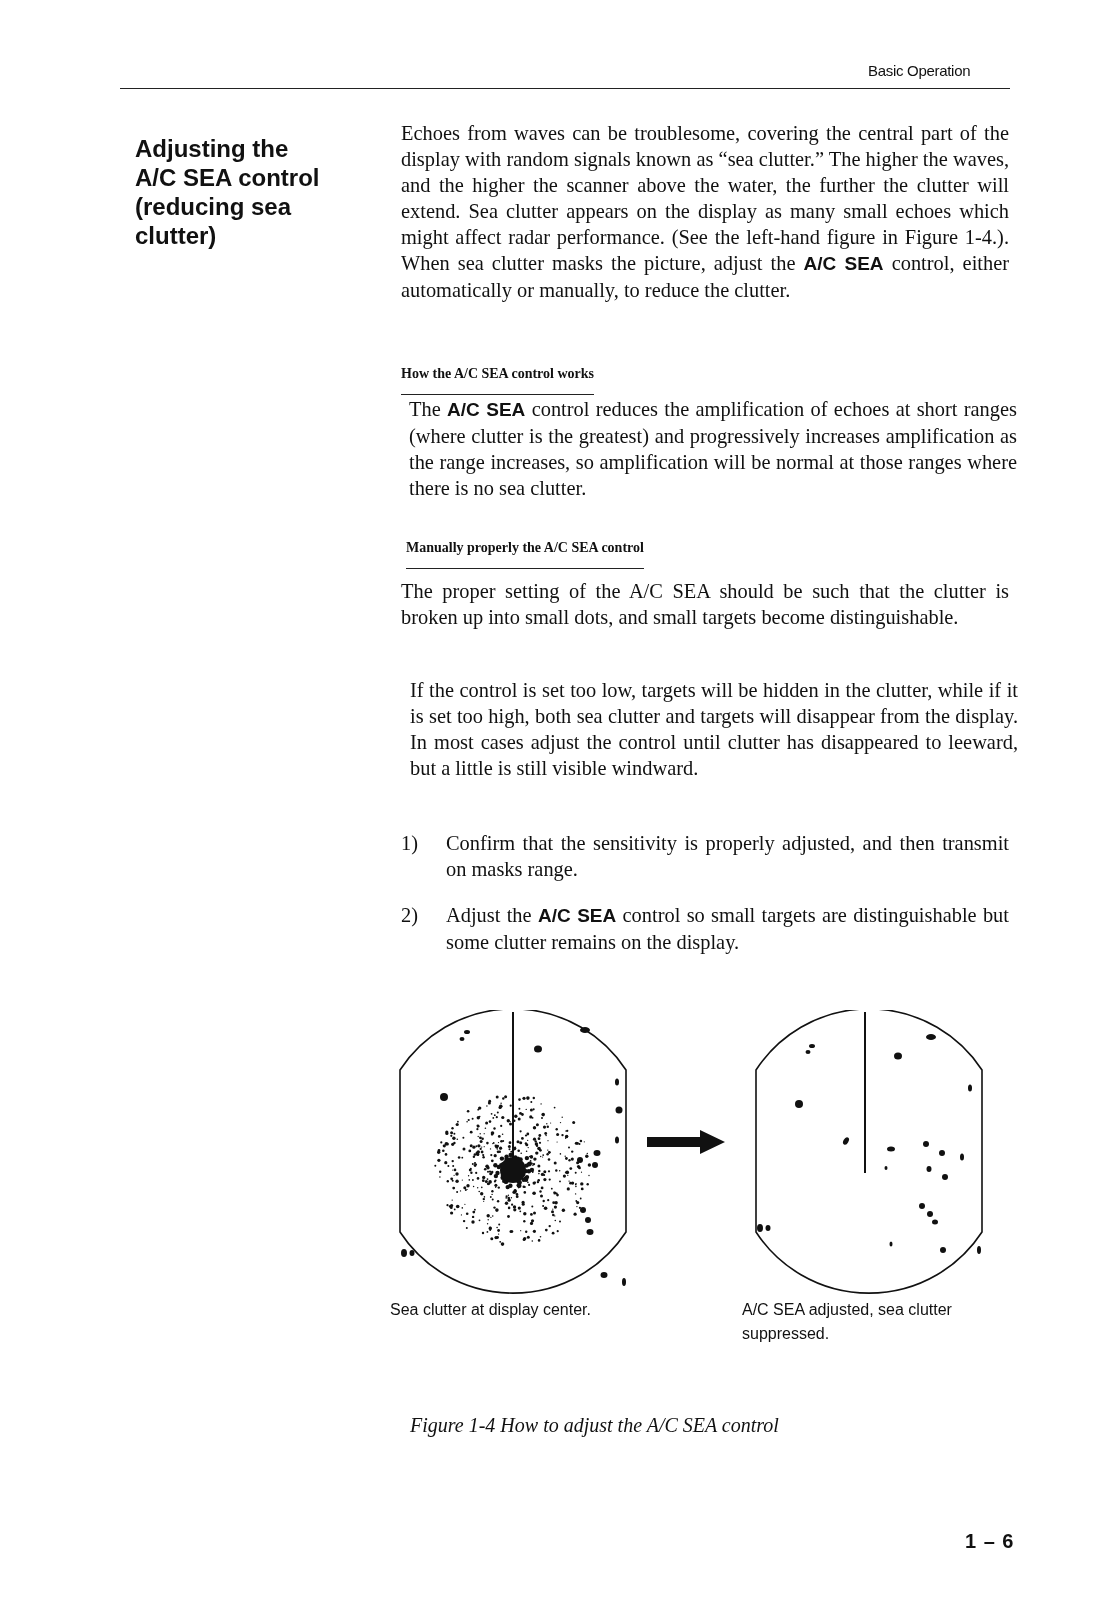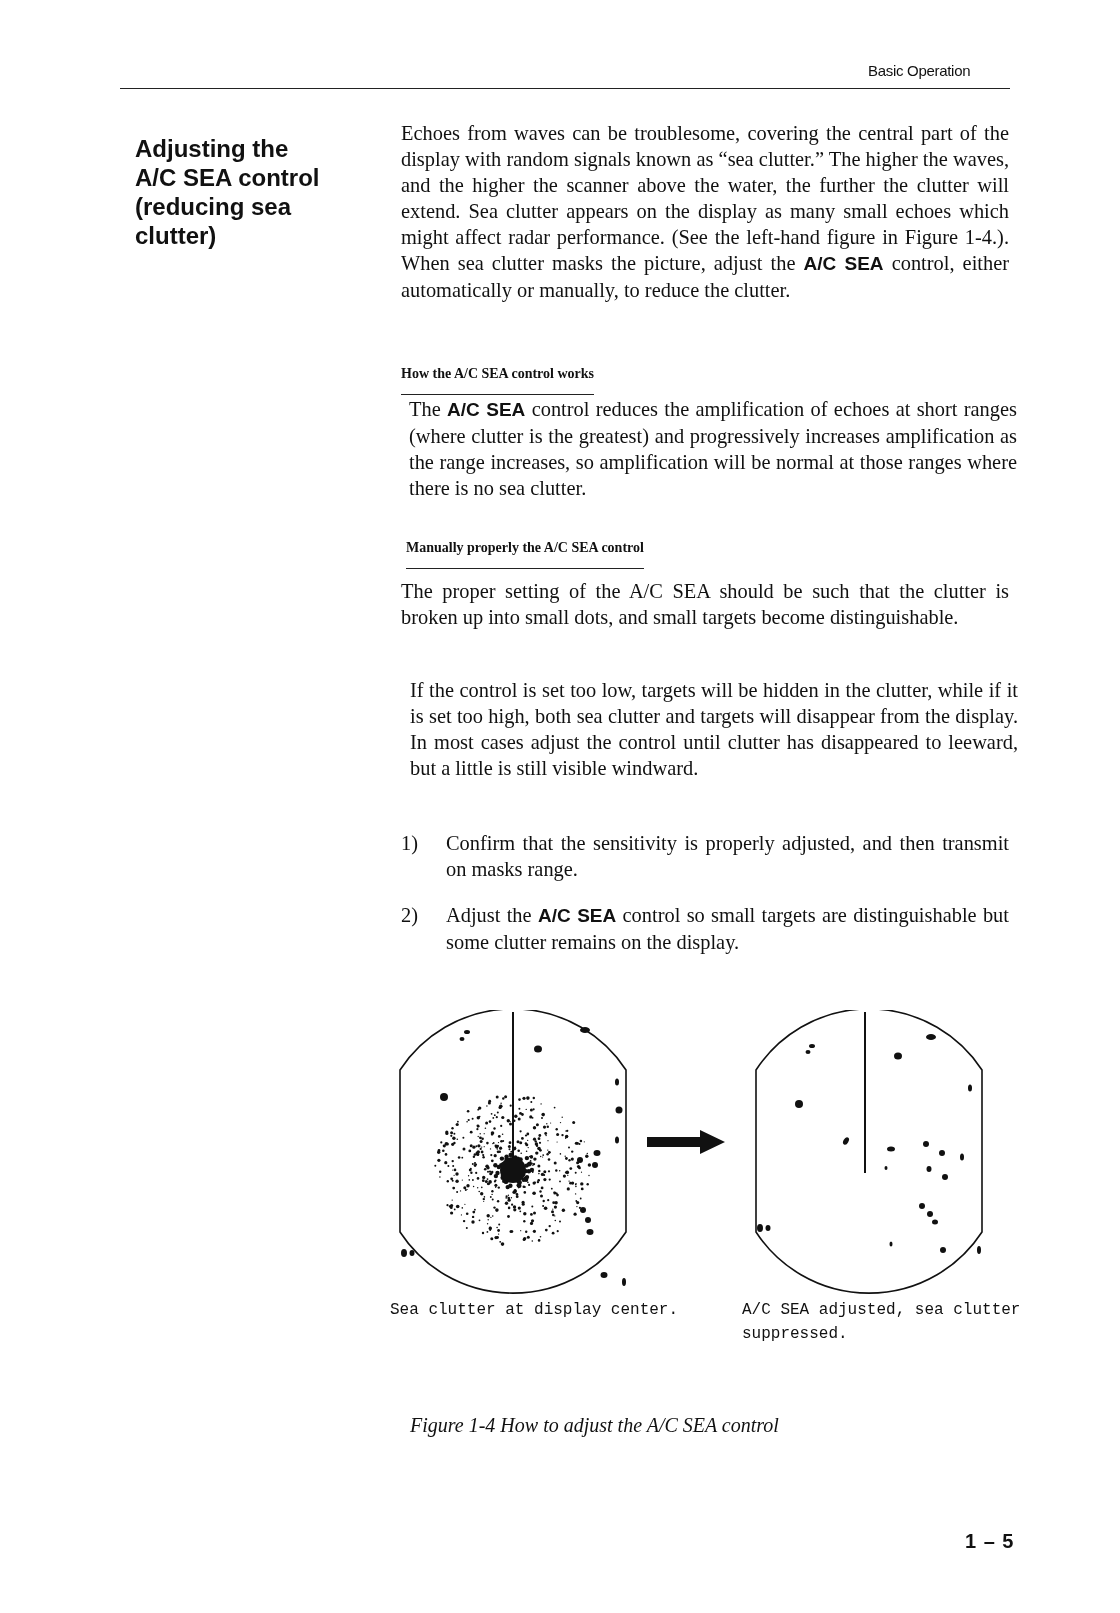--- a/index.html
+++ b/index.html
@@ -8,21 +8,21 @@
   .header-rule { position: absolute; left: 120px; top: 88px; width: 890px; height: 0; border-top: 1.5px solid #222; }
   .side-heading { position: absolute; left: 135px; top: 134px; width: 240px; font-family: "Liberation Sans", sans-serif; font-size: 24px; font-weight: bold; line-height: 29px; }
   .body { position: absolute; left: 401px; width: 608px; font-family: "Liberation Serif", serif; font-size: 20.4px; line-height: 26px; text-align: justify; }
   .body b.sans { font-family: "Liberation Sans", sans-serif; font-weight: bold; font-size: 19px; }
   .subhead { position: absolute; font-family: "Liberation Serif", serif; font-weight: bold; font-size: 14px; border-bottom: 1.5px solid #222; padding-bottom: 12px; }
   .step { position: absolute; left: 401px; width: 608px; font-family: "Liberation Serif", serif; font-size: 20.4px; line-height: 26px; }
   .step .num { position: absolute; left: 0; top: 0; }
   .step .txt { margin-left: 45px; display: block; text-align: justify; }
   .step b.sans { font-family: "Liberation Sans", sans-serif; font-weight: bold; font-size: 19px; }
   .radar { position: absolute; }
-  .caption { position: absolute; font-family: Liberation Mono, monospace; font-size: 16px; line-height: 24px; }
+  .caption { position: absolute; font-family: Liberation Sans, sans-serif; font-size: 16px; line-height: 24px; }
   .fig-caption { position: absolute; left: 410px; top: 1414px; font-family: "Liberation Serif", serif; font-style: italic; font-size: 20px; }
   .page-num { position: absolute; left: 965px; top: 1530px; font-family: "Liberation Sans", sans-serif; font-weight: bold; font-size: 20px; letter-spacing: 1px; }
 </style>
 </head>
 <body>
 
 <div class="header-title">Basic Operation</div>
 <div class="header-rule"></div>
 
 <div class="side-heading">
@@ -631,13 +631,13 @@
     <ellipse cx="22" cy="218" rx="2.5" ry="3"></ellipse>
     <ellipse cx="233" cy="240" rx="2" ry="4"></ellipse>
   </g>
 </svg>
 
 <div class="caption" style="left:390px; top:1298px;">Sea clutter at display center.</div>
 <div class="caption" style="left:742px; top:1298px; width:280px;">A/C SEA adjusted, sea clutter suppressed.</div>
 
 <div class="fig-caption">Figure 1-4 How to adjust the A/C SEA control</div>
 
-<div class="page-num">1 – 5</div>
+<div class="page-num">1 – 6</div>
 
 </body></html>

